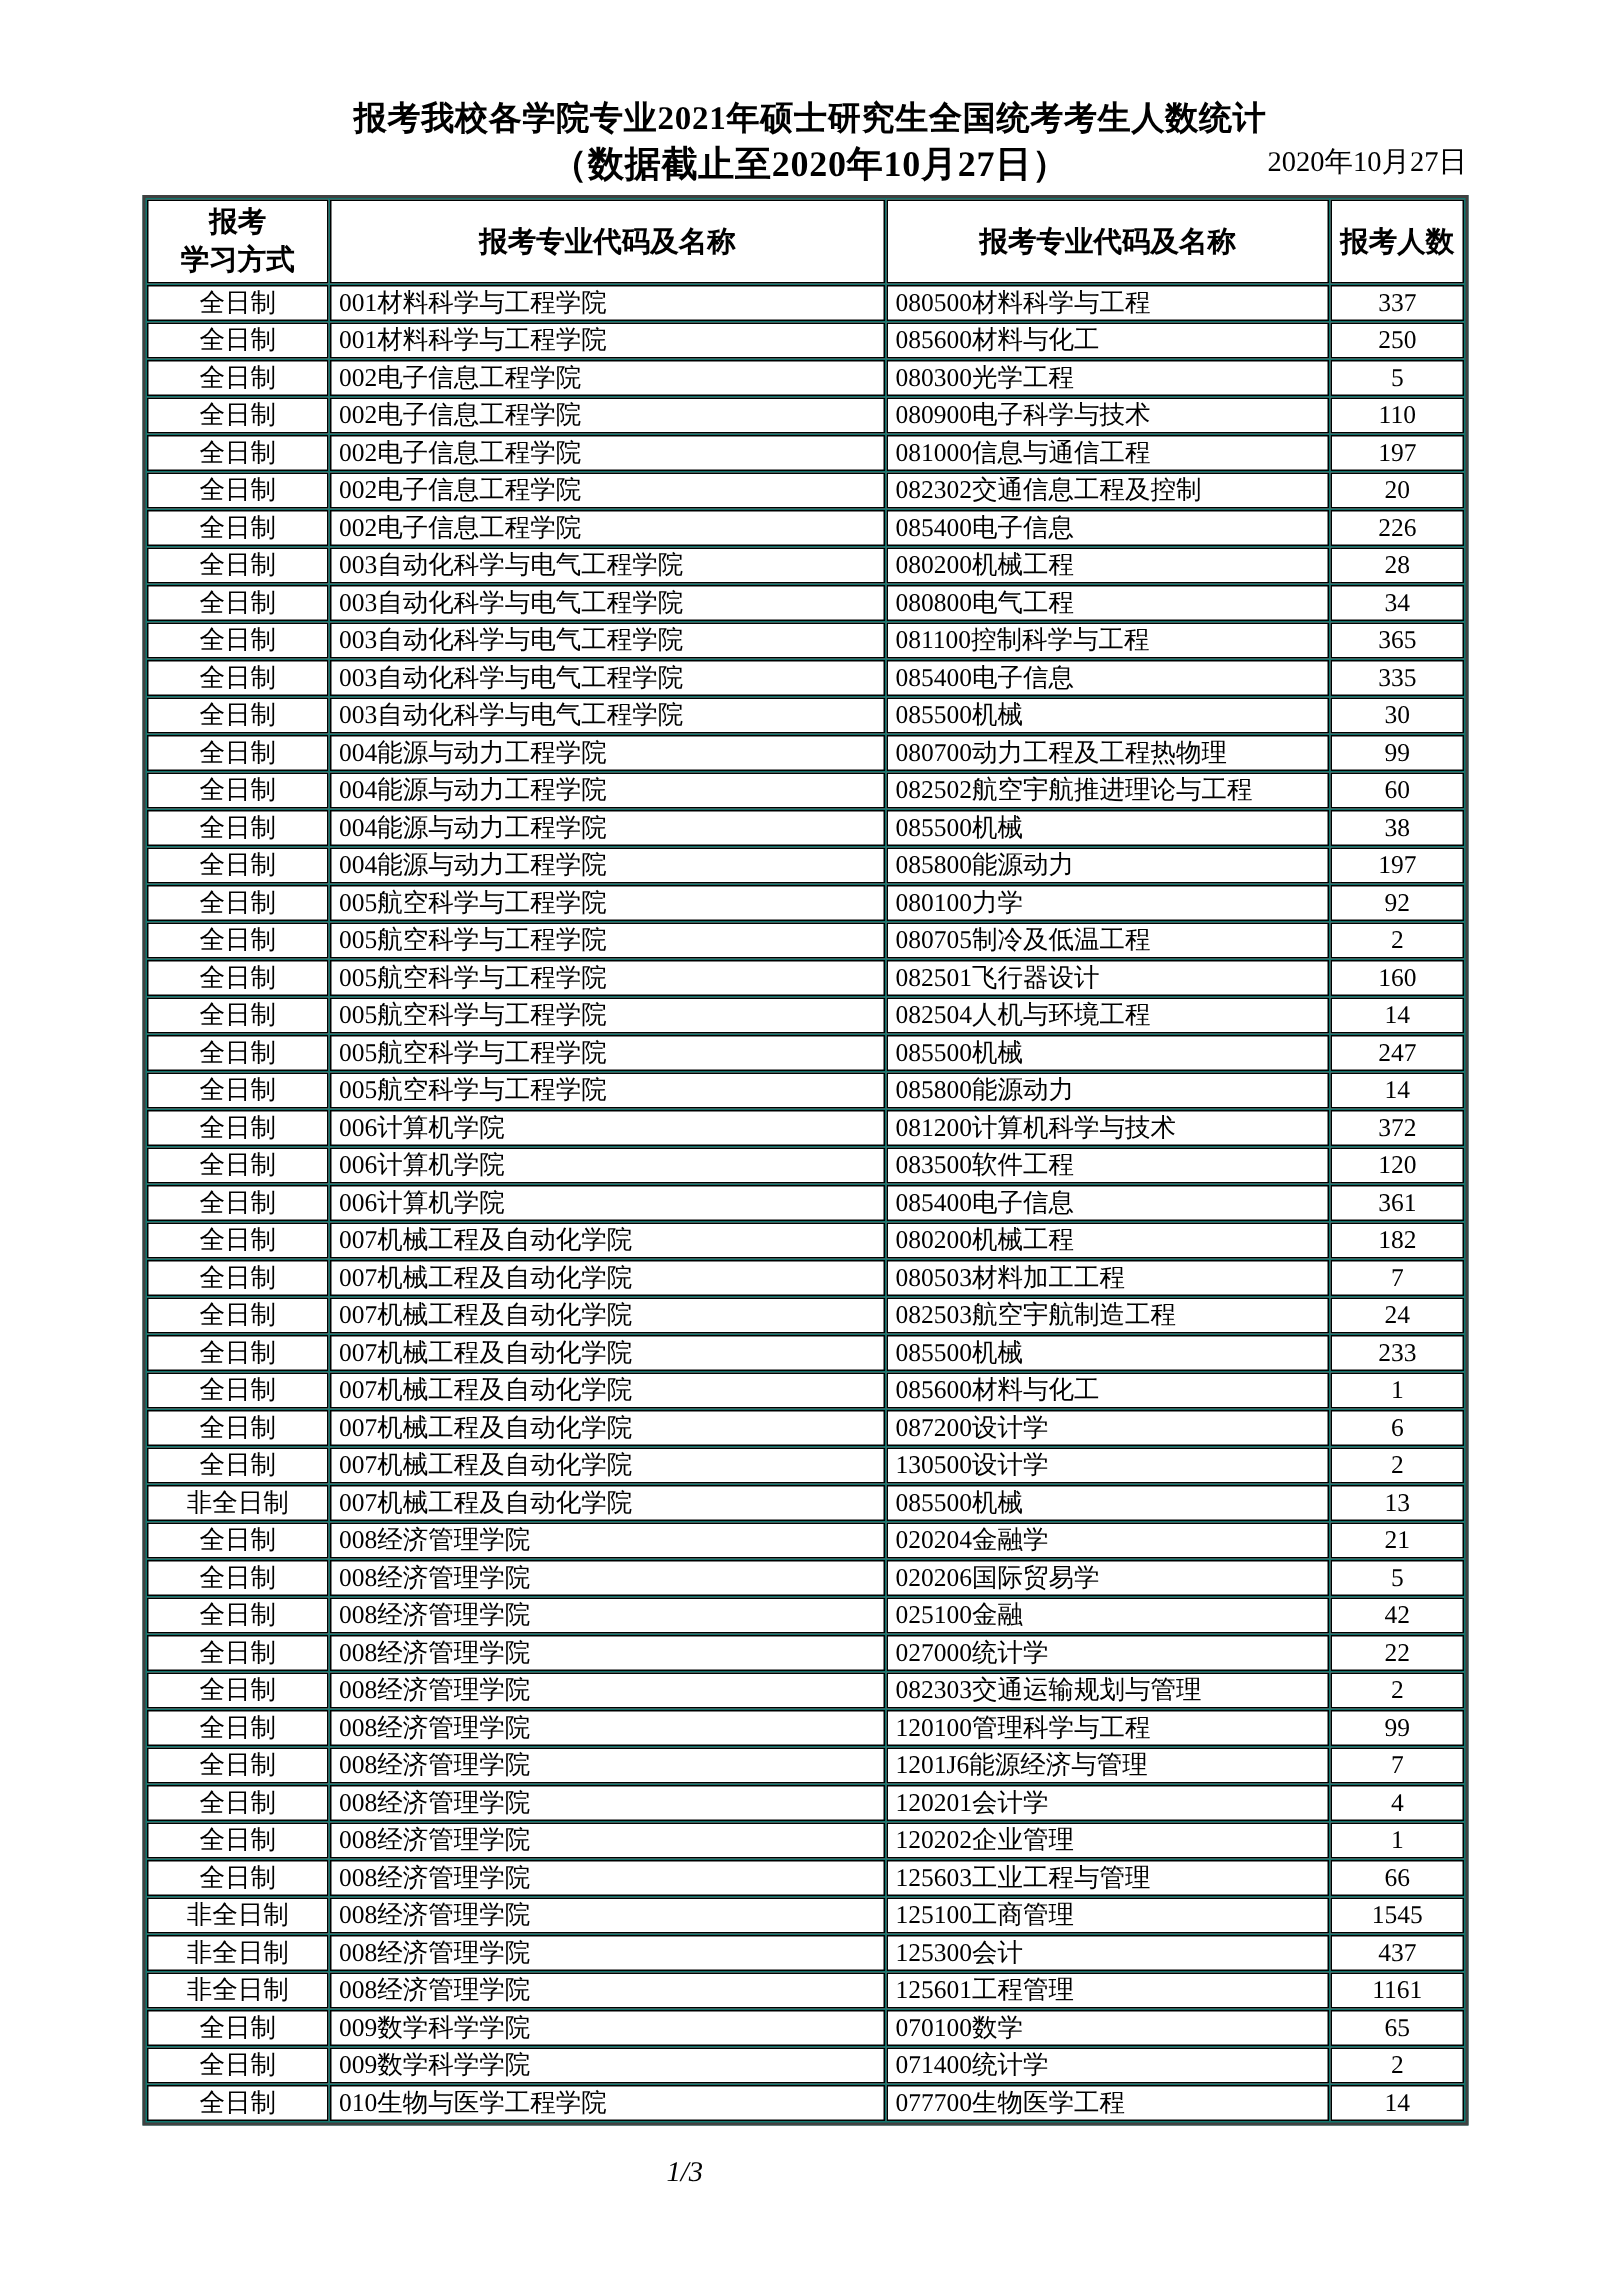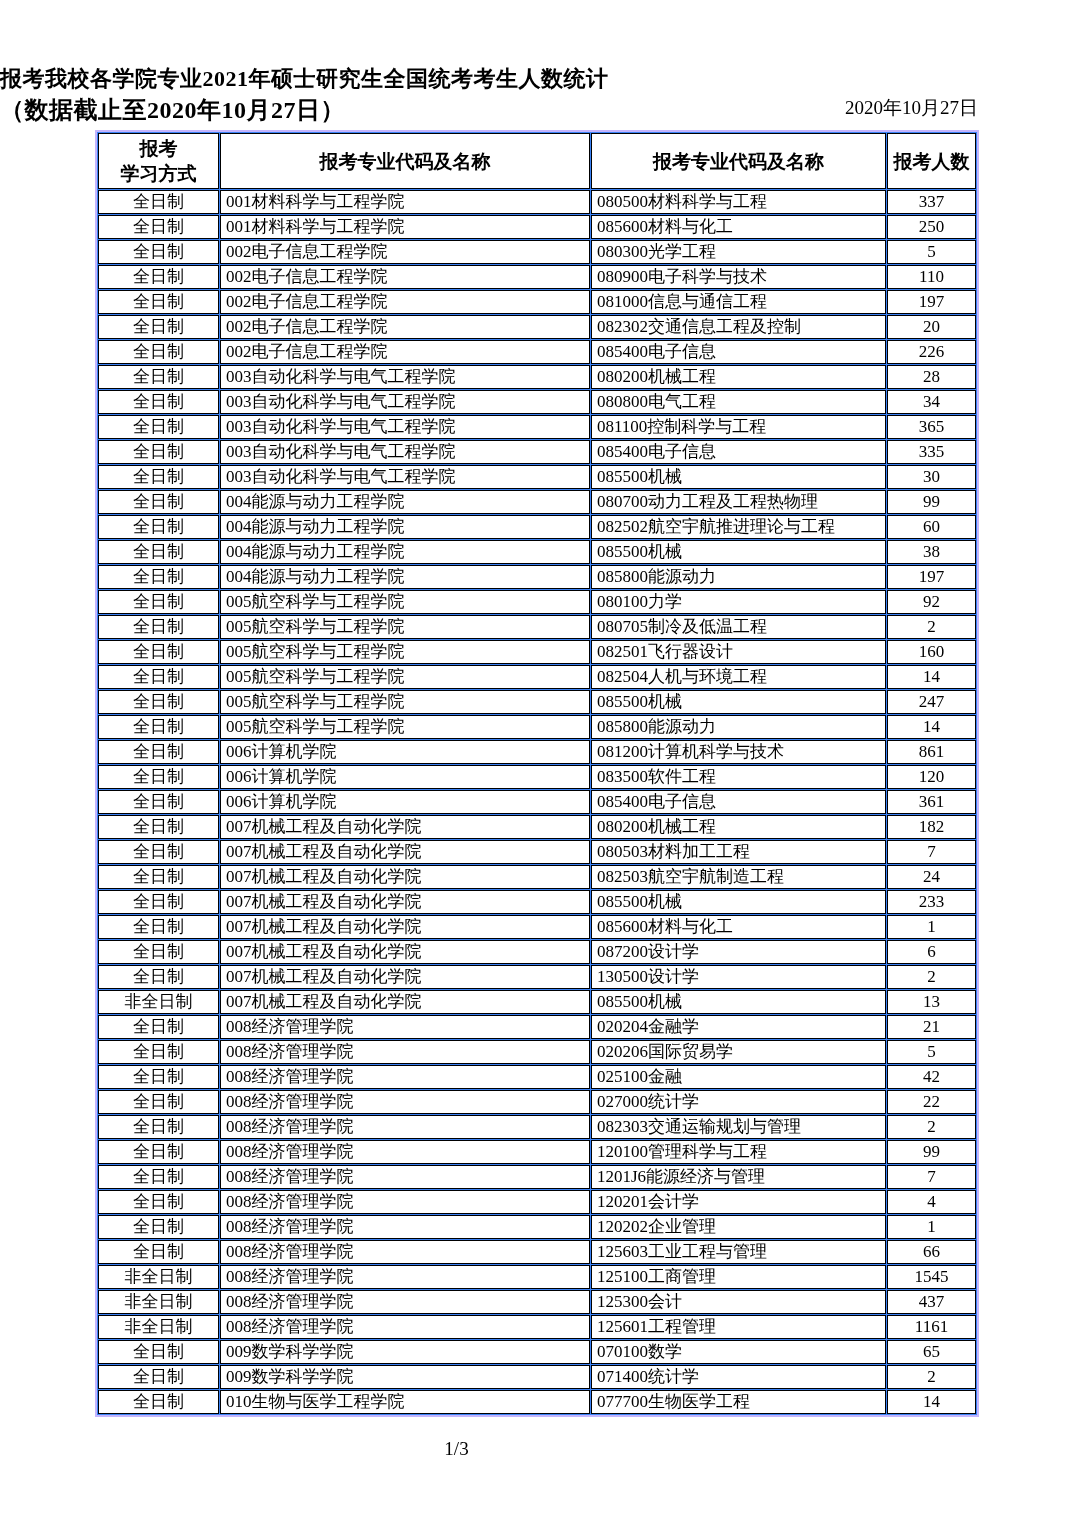--- a/index.html
+++ b/index.html
@@ -9,21 +9,21 @@
     font-family: "Liberation Serif", "DejaVu Serif", serif;
     color: #000000;
     position: relative;
     overflow: hidden;
   }
   .page { position: absolute; inset: 0; background: #ffffff; }
 
   .title-block {
     position: absolute;
     top: 63px; left: 0; width: 1080px;
-    text-align: left;
+    text-align: center;
   }
   .page-title {
     font-size: 22px; font-weight: bold; line-height: 32px;
     letter-spacing: 0.5px;
   }
   .page-subtitle {
     font-size: 24px; font-weight: bold; line-height: 30px;
     letter-spacing: 0.5px;
   }
   .date-label {
@@ -32,22 +32,22 @@
     font-size: 19px; font-weight: normal; font-family: Liberation Serif, serif;
   }
 
   table.applicants {
     position: absolute;
     left: 95px; top: 130px;
     width: 883px;
     table-layout: fixed;
     border-collapse: separate;
     border-spacing: 1px;
-    border: 2px solid #c4b5fd;
-    background: #3b82f6;
+    border: 2px solid #404040;
+    background: #0f766e;
   }
   table.applicants col.c-mode  { width: 121px; }
   table.applicants col.c-dept  { width: 370px; }
   table.applicants col.c-major { width: 295px; }
   table.applicants col.c-count { width: 89px; }
 
   th, td {
     border: 1px solid #000000;
     background: #ffffff;
     overflow: hidden;
@@ -67,20 +67,21 @@
     vertical-align: middle;
   }
   td.col-0, td.col-3 { text-align: center; }
   td.col-1, td.col-2 { text-align: left; padding-left: 5px; }
 
   .page-number {
     position: absolute;
     top: 1438px; left: 0; width: 913px;
     text-align: center;
     font-size: 19px;
+    font-style: italic;
   }
 </style>
 </head>
 <body>
 
 <div class="page">
 
   <div class="title-block">
     <div class="page-title">报考我校各学院专业2021年硕士研究生全国统考考生人数统计</div>
     <div class="page-subtitle">（数据截止至2020年10月27日）</div>
@@ -234,21 +235,21 @@
         <tr>
           <td class="col-0">全日制</td>
           <td class="col-1">005航空科学与工程学院</td>
           <td class="col-2">085800能源动力</td>
           <td class="col-3">14</td>
         </tr>
         <tr>
           <td class="col-0">全日制</td>
           <td class="col-1">006计算机学院</td>
           <td class="col-2">081200计算机科学与技术</td>
-          <td class="col-3">861</td>
+          <td class="col-3">372</td>
         </tr>
         <tr>
           <td class="col-0">全日制</td>
           <td class="col-1">006计算机学院</td>
           <td class="col-2">083500软件工程</td>
           <td class="col-3">120</td>
         </tr>
         <tr>
           <td class="col-0">全日制</td>
           <td class="col-1">006计算机学院</td>

